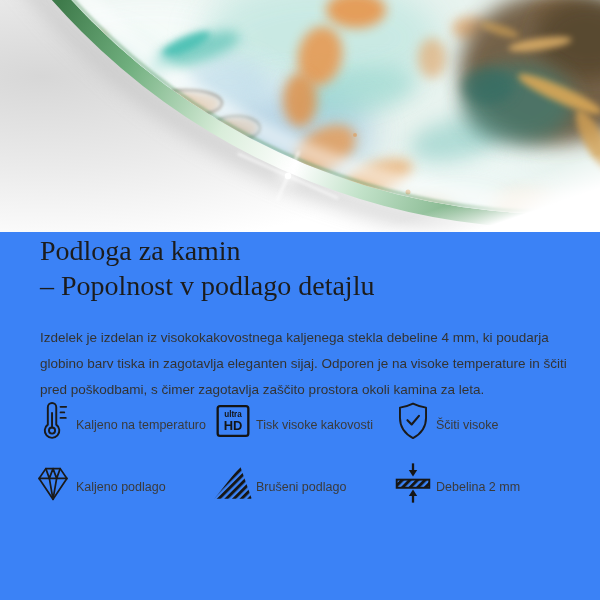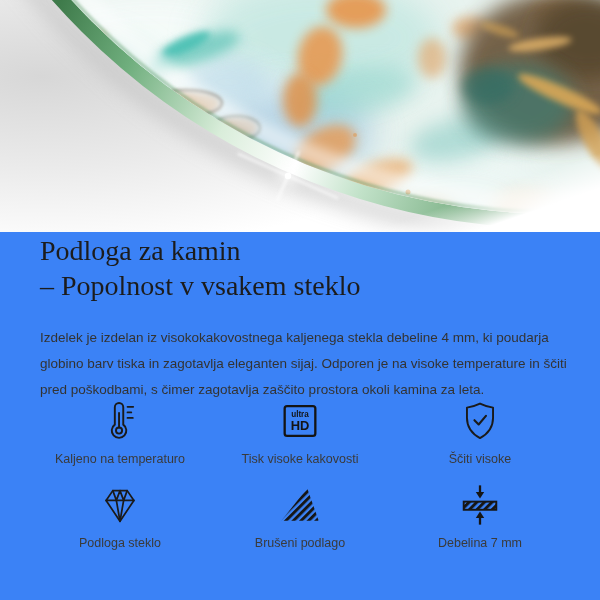--- a/index.html
+++ b/index.html
@@ -15,21 +15,21 @@
     font-size:28px; line-height:35px; color:#1c1c1c; font-weight:400;
   }
   .desc {
     position:absolute; left:40px; top:311px; width:548px;
     font-size:13.5px; line-height:26px; color:#333333;
   }
   .features {
     position:absolute; left:30px; top:398px; width:540px;
     display:grid; grid-template-columns:repeat(3,1fr); row-gap:16px;
   }
-  .feat { display:flex; flex-direction:column; align-items:center; }
+  .feat { display:flex; flex-direction:row; align-items:center; }
   .feat-icon svg { width:46px; height:46px; display:block; }
   .feat-icon svg text { font-family:"Liberation Sans","DejaVu Sans",sans-serif; font-weight:700; fill:#141414; }
   .feat-label { margin-top:8px; font-size:12.5px; color:#3a3a3a; white-space:nowrap; }
 </style>
 </head>
 <body>
 
 <div class="page">
 
   <div class="hero">
@@ -145,21 +145,21 @@
           <rect x="-55" y="-0.9" width="110" height="1.8" fill="#ffffff" opacity="0.9"></rect>
           <rect x="-1" y="-27" width="2" height="54" fill="#ffffff" opacity="0.85"></rect>
         </g>
         <circle r="3.2" fill="#ffffff"></circle>
       </g>
     </svg>
   </div>
 
   <div class="heading">
     <div>Podloga za kamin</div>
-    <div>– Popolnost v vsakem steklo</div>
+    <div>– Popolnost v podlago detajlu</div>
   </div>
 
   <p class="desc">Izdelek je izdelan iz visokokakovostnega kaljenega stekla debeline 4 mm, ki poudarja globino barv tiska in zagotavlja eleganten sijaj. Odporen je na visoke temperature in ščiti pred poškodbami, s čimer zagotavlja zaščito prostora okoli kamina za leta.</p>
 
   <div class="features">
 
     <div class="feat">
       <span class="feat-icon">
         <svg viewBox="0 0 48 48" fill="none" stroke="#1a1a1a" stroke-width="2" stroke-linecap="round" stroke-linejoin="round">
           <path d="M18.6 27.8 V9.6 A4.4 4.4 0 0 1 27.4 9.6 V27.8 A7.6 7.6 0 1 1 18.6 27.8 Z"></path>
@@ -194,21 +194,21 @@
 
     <div class="feat">
       <span class="feat-icon">
         <svg viewBox="0 0 48 48" fill="none" stroke="#1a1a1a" stroke-width="1.8" stroke-linecap="round" stroke-linejoin="round">
           <path d="M16.5 9 H31.5 L38.5 19.2 L24 41 L9.5 19.2 Z"></path>
           <path d="M9.5 19.2 H38.5"></path>
           <path d="M16.5 9 L20.2 19.2 L24 9 L27.8 19.2 L31.5 9"></path>
           <path d="M20.2 19.2 L24 41 L27.8 19.2"></path>
         </svg>
       </span>
-      <span class="feat-label">Podloga steklo</span>
+      <span class="feat-label">Kaljeno podlago</span>
     </div>
 
     <div class="feat">
       <span class="feat-icon">
         <svg viewBox="0 0 48 48">
           <defs>
             <pattern id="hatchA" patternUnits="userSpaceOnUse" width="5.6" height="5.6" patternTransform="rotate(-45)">
               <rect width="5.6" height="3.1" fill="#161616"></rect>
             </pattern>
           </defs>
@@ -226,17 +226,17 @@
               <rect width="5.6" height="3.1" fill="#161616"></rect>
             </pattern>
           </defs>
           <rect x="7" y="20.5" width="34" height="8.5" fill="url(#hatchB)" stroke="#161616" stroke-width="2"></rect>
           <path d="M24 3.5 V11" stroke="#161616" stroke-width="2.4"></path>
           <path d="M19.6 10.5 H28.4 L24 17.2 Z" fill="#161616"></path>
           <path d="M24 44.5 V37" stroke="#161616" stroke-width="2.4"></path>
           <path d="M19.6 37.5 H28.4 L24 30.8 Z" fill="#161616"></path>
         </svg>
       </span>
-      <span class="feat-label">Debelina 7 mm</span>
+      <span class="feat-label">Debelina 2 mm</span>
     </div>
 
   </div>
 </div>
 
 </body></html>

